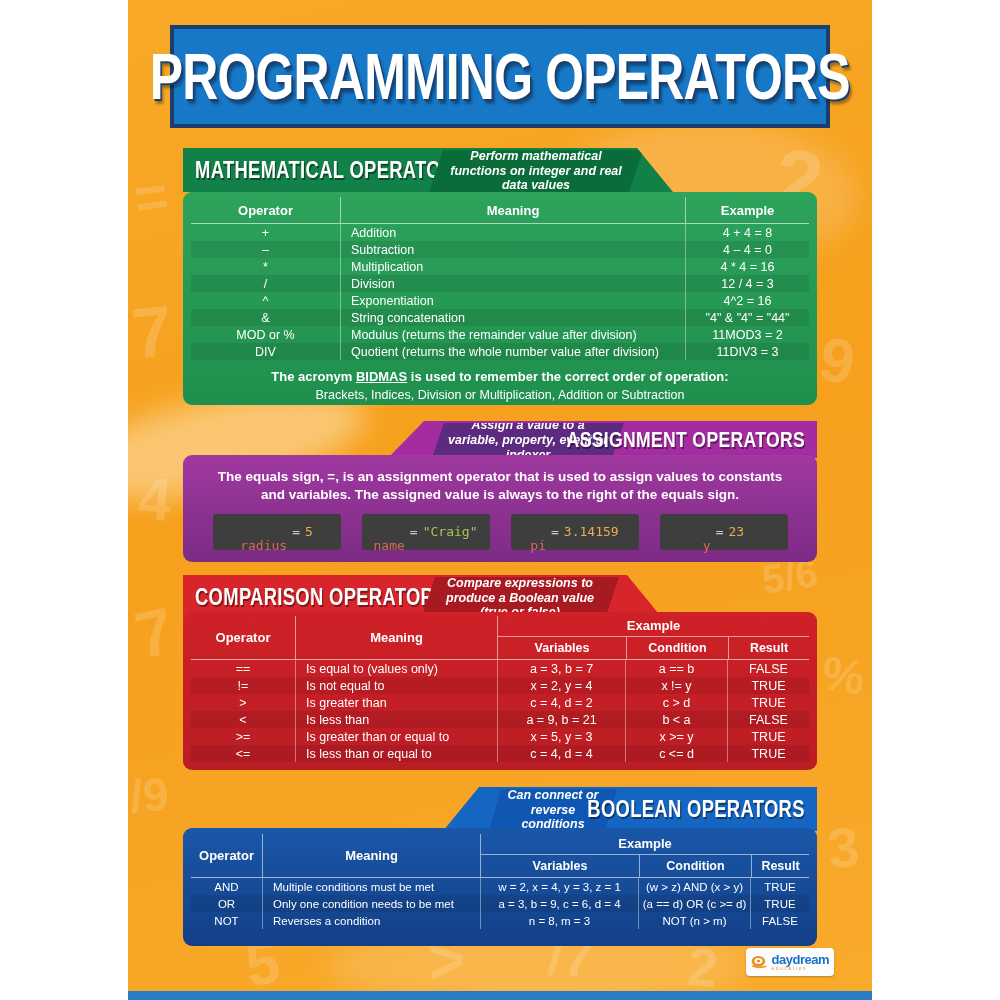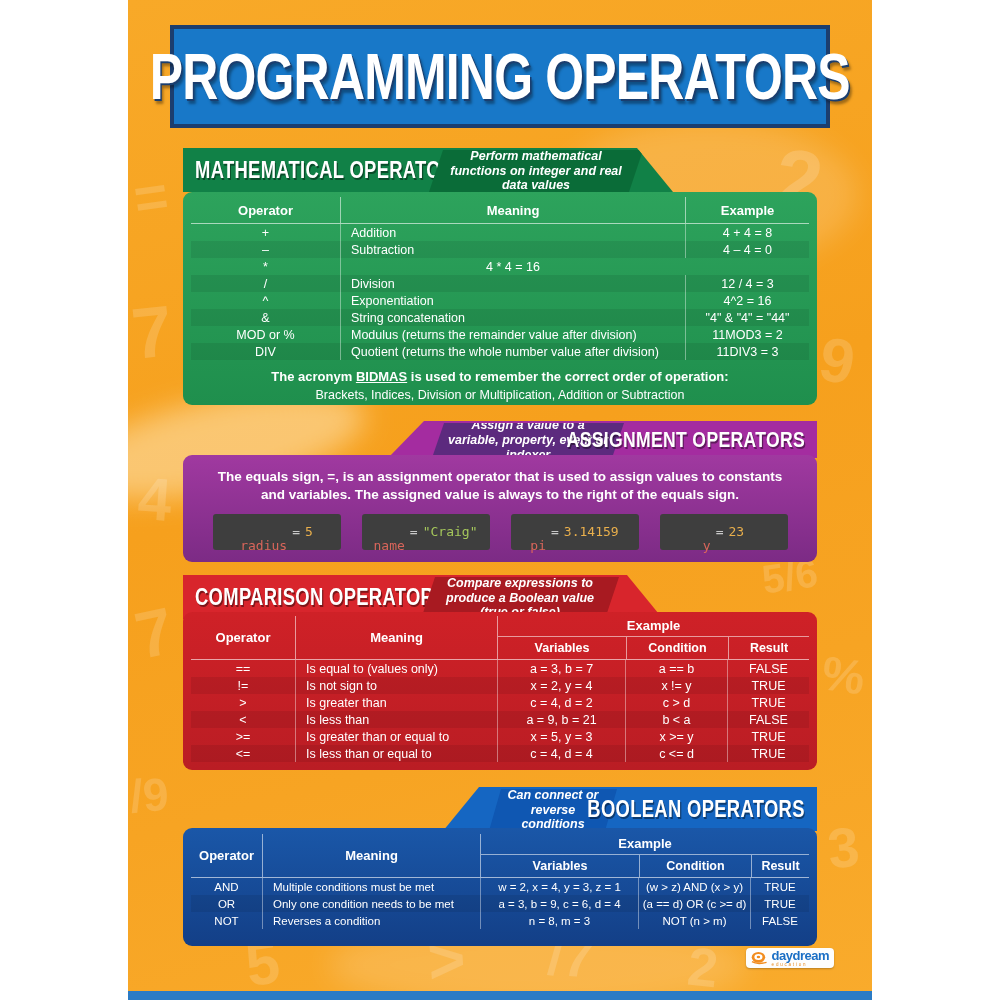--- a/index.html
+++ b/index.html
@@ -93,21 +93,21 @@
       clip-path:polygon(36px 0,100% 0,100% 100%,0 100%);}
   .band-bool .band-title{right:12px;}
   .band-bool .band-sub{left:46px;width:128px;background:#0f57b2;
       clip-path:polygon(12px 0,100% 0,calc(100% - 12px) 100%,0 100%);}
   .panel-bool{top:828px;height:118px;background:linear-gradient(180deg,#1a57a8,#133f87);padding:6px 8px 0;}
   .sec-bool .thead2{grid-template-columns:71px 218px 1fr;}
   .sec-bool .h-sub{grid-template-columns:158px 112px 1fr;}
   .sec-bool .trow{display:grid;grid-template-columns:71px 218px 158px 112px 1fr;height:17px;font-size:11.5px;}
 
   
-  .logo{position:absolute;left:618px;top:948px;width:88px;height:20px;background:#fdfdfd;border-radius:4px;
+  .logo{position:absolute;left:618px;top:948px;width:88px;height:28px;background:#fdfdfd;border-radius:4px;
       box-shadow:0 1px 2px rgba(0,0,0,.25);display:flex;align-items:center;padding:0 5px;box-sizing:border-box;}
   .logo-text{display:flex;flex-direction:column;margin-left:3px;line-height:1;}
   .logo-name{font-size:13px;font-weight:800;color:#1b6fc5;letter-spacing:-.5px;}
   .logo-edu{font-size:4.5px;letter-spacing:1.8px;color:#e98a1c;margin-top:1px;}
   .bottom-bar{position:absolute;left:0;right:0;bottom:0;height:9px;background:#2b7bc5;}
 </style>
 </head>
 <body>
 
 <div class="page">
@@ -155,20 +155,21 @@
               <div class="cell c1">Addition</div>
               <div class="cell c2">4 + 4 = 8</div>
             </div>
             <div class="trow alt">
               <div class="cell c0">–</div>
               <div class="cell c1">Subtraction</div>
               <div class="cell c2">4 – 4 = 0</div>
             </div>
             <div class="trow">
               <div class="cell c0">*</div>
+              <div class="cell c1">Multiplication</div>
               <div class="cell c2">4 * 4 = 16</div>
             </div>
             <div class="trow alt">
               <div class="cell c0">/</div>
               <div class="cell c1">Division</div>
               <div class="cell c2">12 / 4 = 3</div>
             </div>
             <div class="trow">
               <div class="cell c0">^</div>
               <div class="cell c1">Exponentiation</div>
@@ -254,21 +255,21 @@
         <div>
             <div class="trow">
               <div class="cell c0">==</div>
               <div class="cell c1">Is equal to (values only)</div>
               <div class="cell c2">a = 3, b = 7</div>
               <div class="cell c3">a == b</div>
               <div class="cell c4">FALSE</div>
             </div>
             <div class="trow alt">
               <div class="cell c0">!=</div>
-              <div class="cell c1">Is not sign to</div>
+              <div class="cell c1">Is not equal to</div>
               <div class="cell c2">x = 2, y = 4</div>
               <div class="cell c3">x != y</div>
               <div class="cell c4">TRUE</div>
             </div>
             <div class="trow">
               <div class="cell c0">&gt;</div>
               <div class="cell c1">Is greater than</div>
               <div class="cell c2">c = 4, d = 2</div>
               <div class="cell c3">c &gt; d</div>
               <div class="cell c4">TRUE</div>

